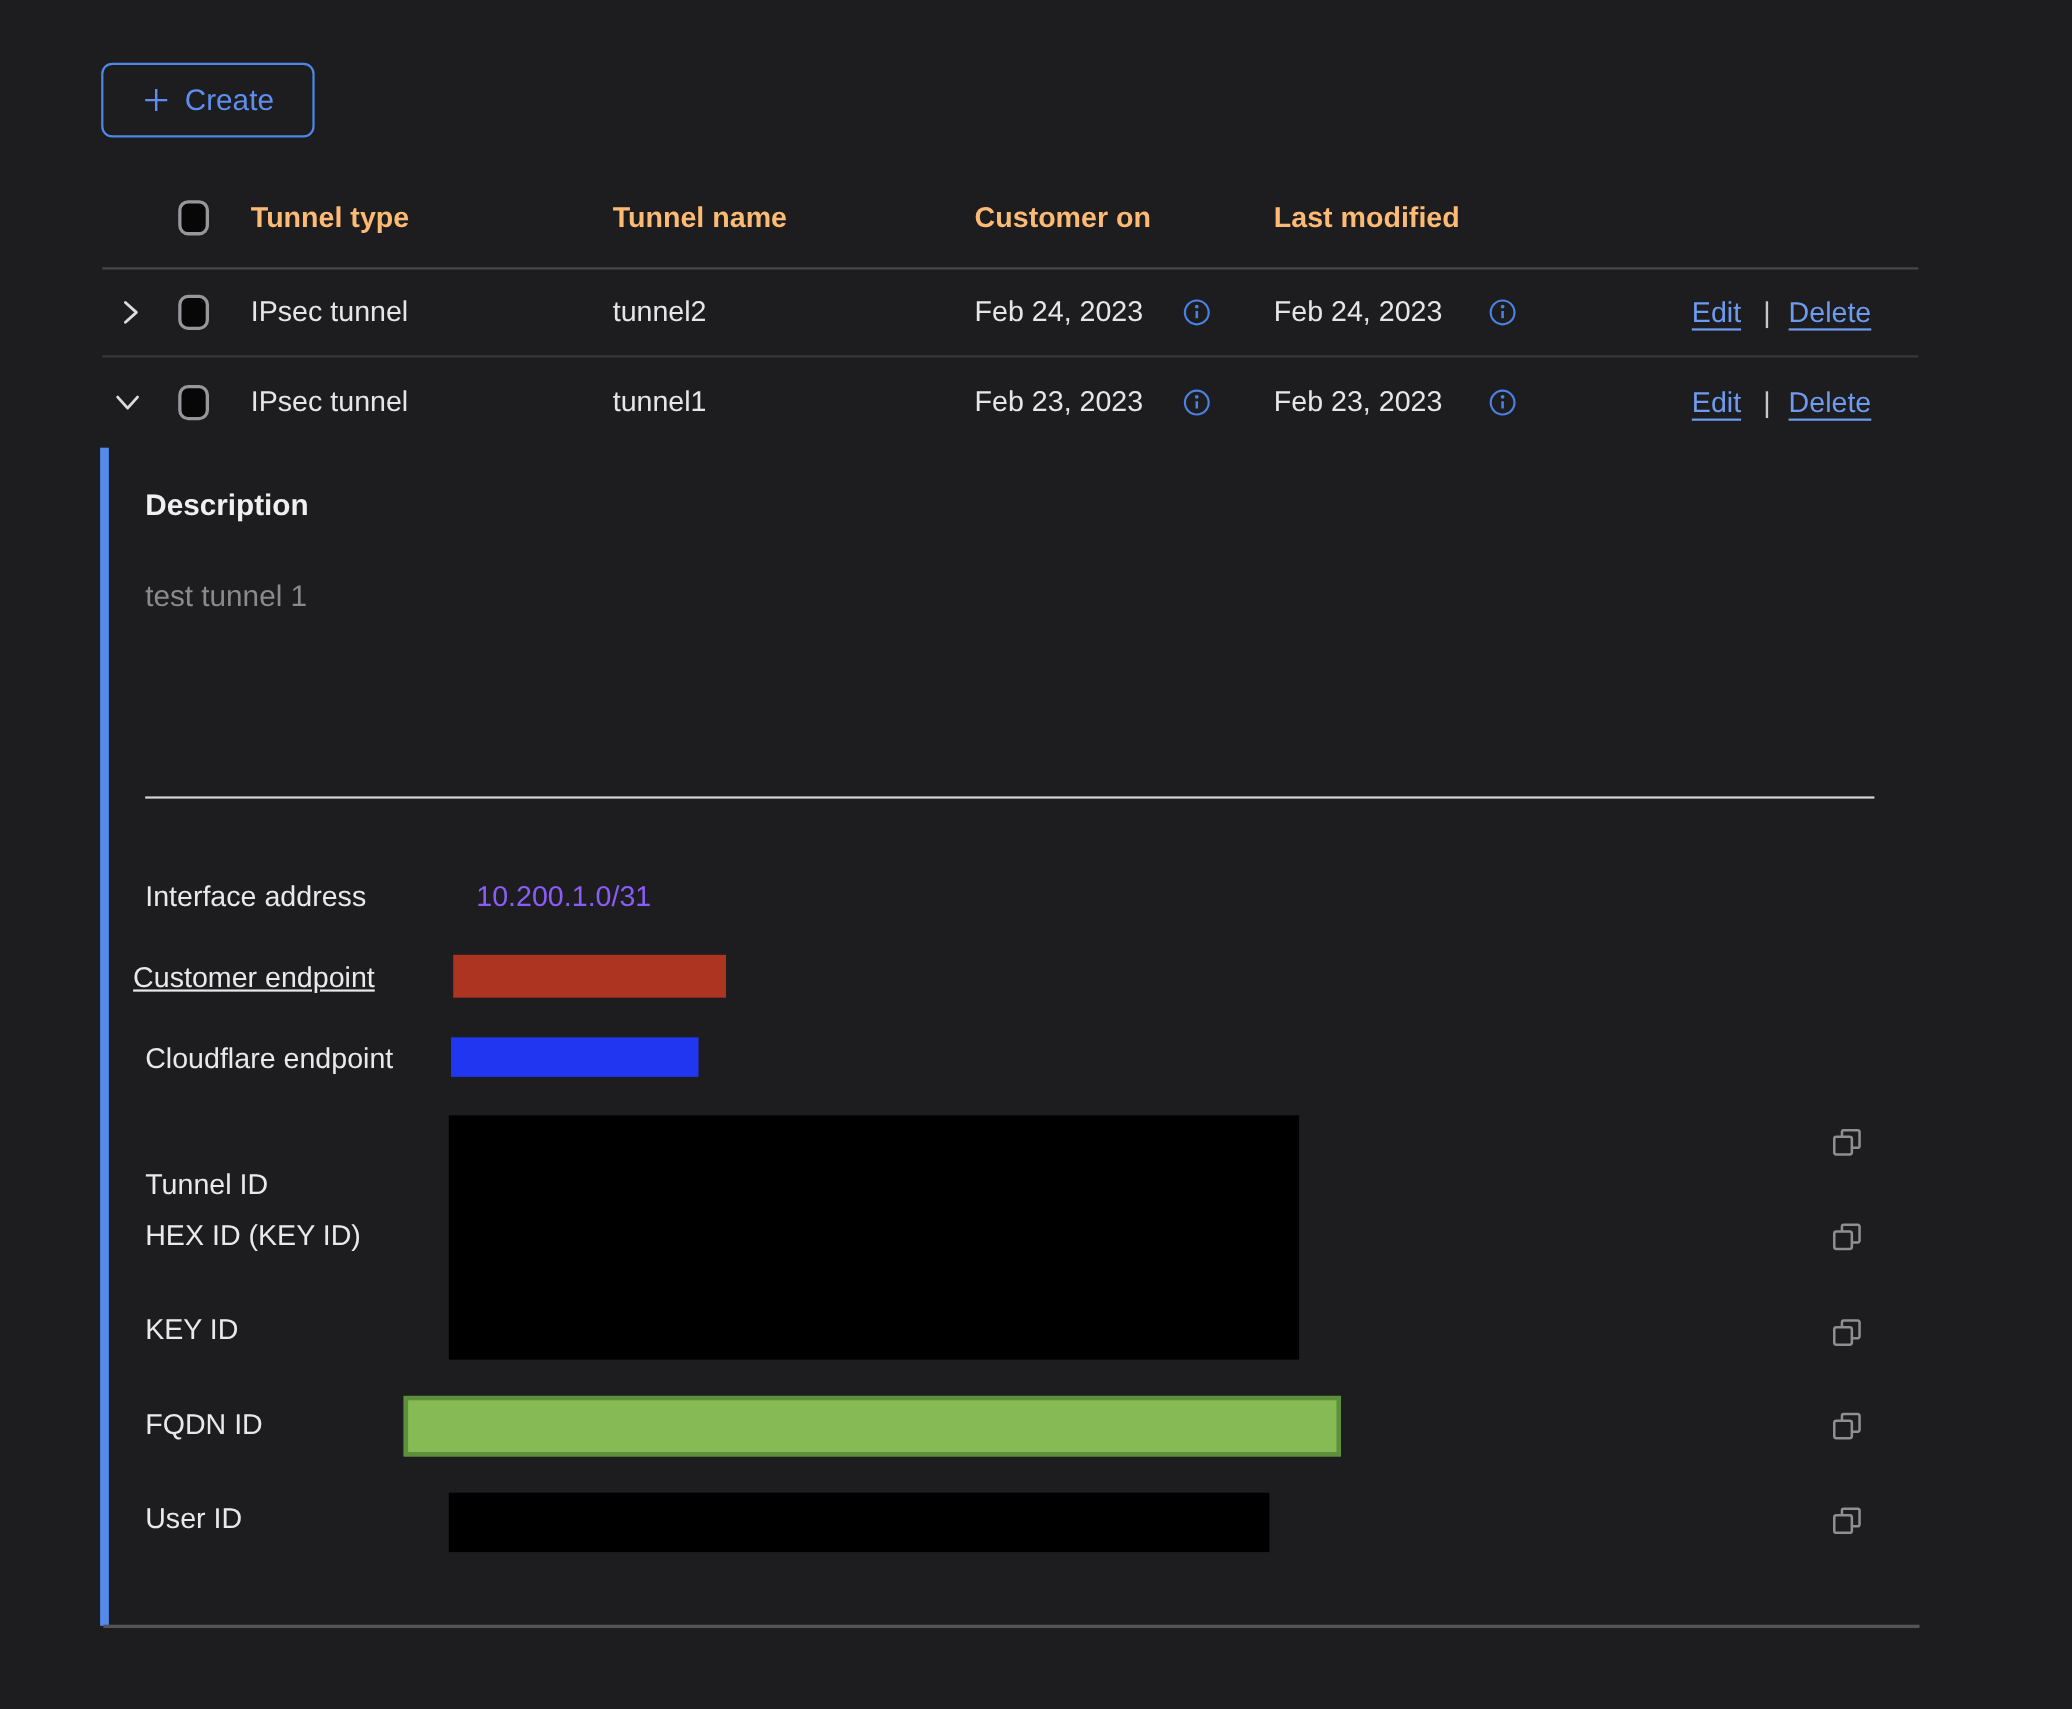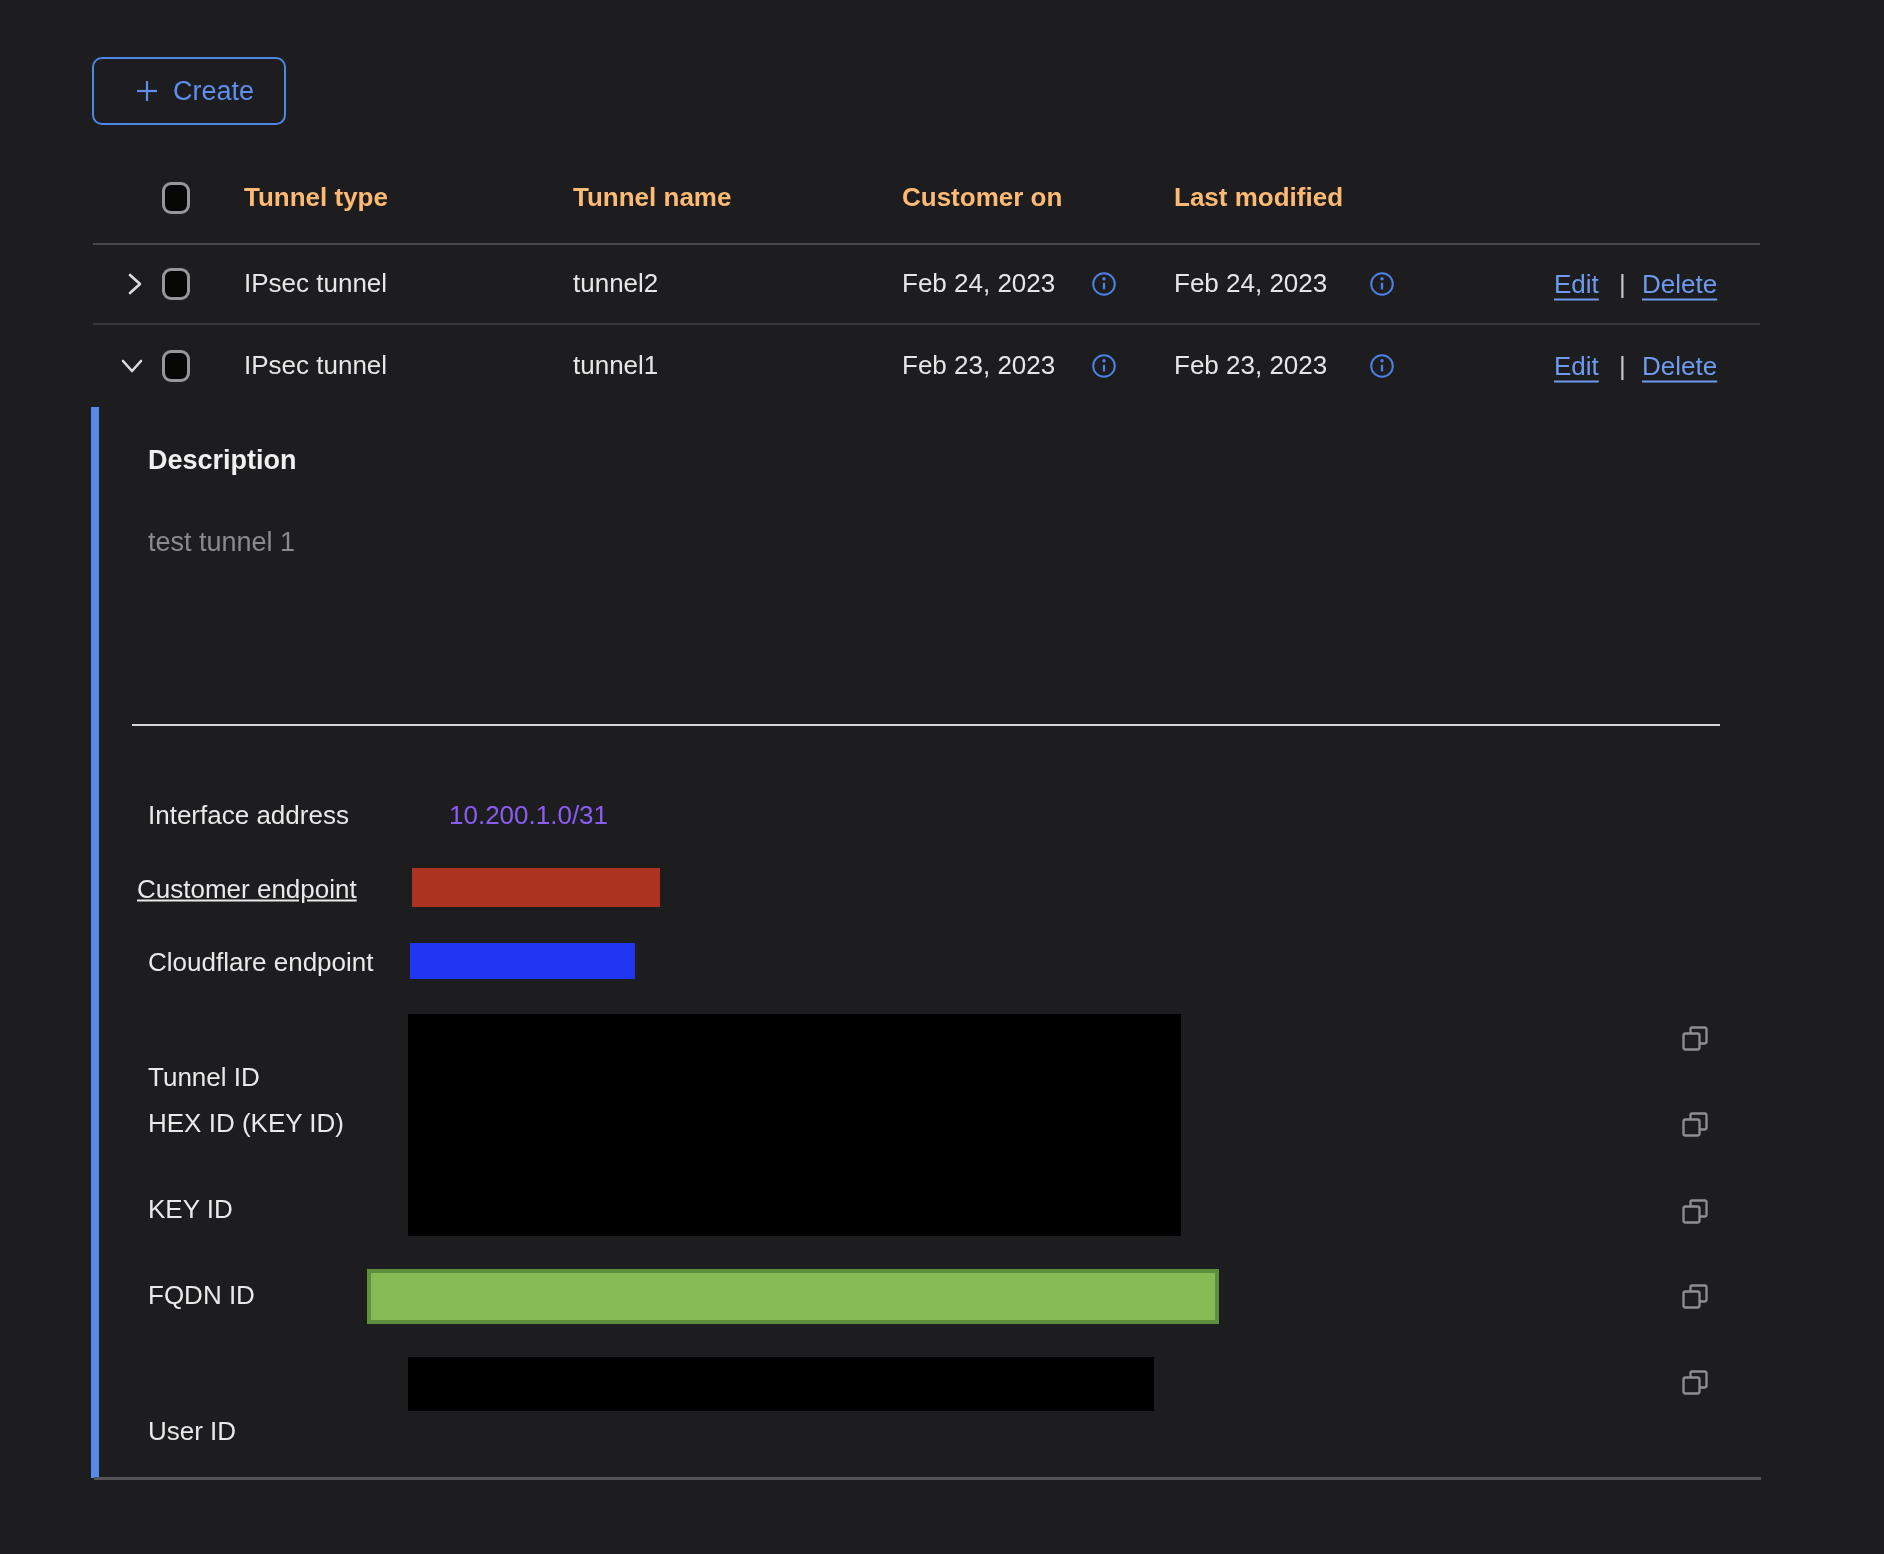--- a/index.html
+++ b/index.html
@@ -8,21 +8,21 @@
     background: #1d1d1f;
     font-family: "Liberation Sans", "DejaVu Sans", sans-serif;
   }
   .screen {
     position: relative;
     width: 1884px;
     height: 1554px;
     background: #1d1d1f;
     overflow: hidden;
   }
-  .abs { position: absolute; padding-left: 16px; }
+  .abs { position: absolute; }
 
   
   .create-btn {
     left: 92px; top: 57px; width: 194px; height: 68px;
     background: transparent;
     border: 2px solid #4f87e8;
     border-radius: 10px;
     display: flex; align-items: center; justify-content: center;
     gap: 13px;
     cursor: pointer;
@@ -200,21 +200,21 @@
     <div class="abs redact redact-blue" style="left:311px; top:536px; width:225px; height:36px;"></div>
 
     <div class="abs field-label" style="left:33px; top:630px; transform:translateY(-50%);margin-top:40px;">Tunnel ID</div>
     <div class="abs field-label" style="left:33px; top:716px; transform:translateY(-50%);">HEX ID (KEY ID)</div>
     <div class="abs field-label" style="left:33px; top:802px; transform:translateY(-50%);">KEY ID</div>
     <div class="abs redact redact-black" style="left:309px; top:607px; width:773px; height:222px;"></div>
 
     <div class="abs field-label" style="left:33px; top:888px; transform:translateY(-50%);">FQDN ID</div>
     <div class="abs redact redact-green" style="left:268px; top:862px; width:852px; height:55px;"></div>
 
-    <div class="abs field-label" style="left:33px; top:1024px; transform:translateY(-50%);">User ID</div>
+    <div class="abs field-label" style="left:33px; top:974px; transform:translateY(-50%);">User ID</div>
     <div class="abs redact redact-black" style="left:309px; top:950px; width:746px; height:54px;"></div>
 
     <div class="abs icon-btn" style="left:1565px; top:616px;">
       <svg width="30" height="30" viewBox="0 0 30 30">
         <rect x="3.5" y="10.5" width="16" height="16" rx="2" fill="none" stroke="#8f8f93" stroke-width="2.3"></rect>
         <path d="M10.5 10.5 V6 a1.5 1.5 0 0 1 1.5 -1.5 H25 a1.5 1.5 0 0 1 1.5 1.5 V19 a1.5 1.5 0 0 1 -1.5 1.5 H20" fill="none" stroke="#8f8f93" stroke-width="2.3"></path>
       </svg>
     </div>
     <div class="abs icon-btn" style="left:1565px; top:702px;">
       <svg width="30" height="30" viewBox="0 0 30 30">

